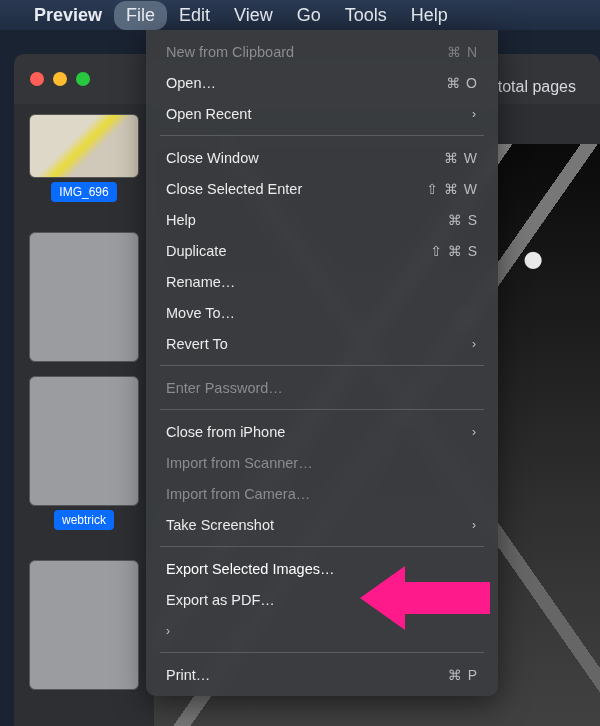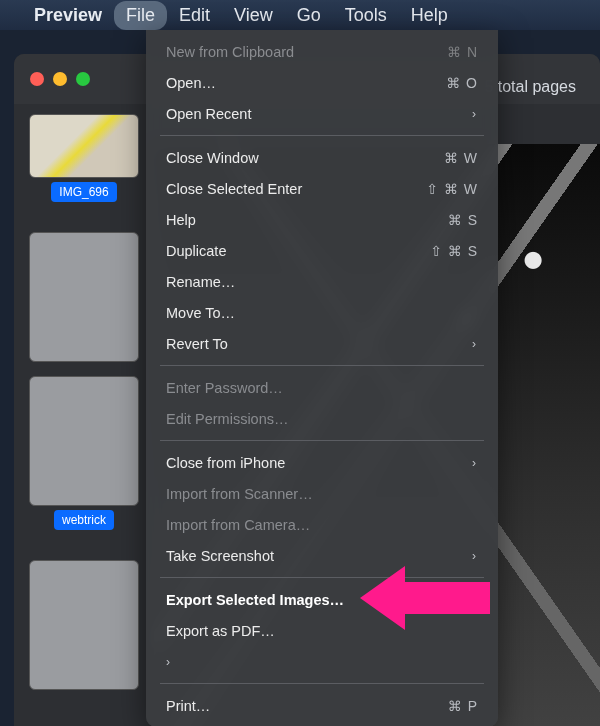--- a/index.html
+++ b/index.html
@@ -141,21 +141,21 @@
   .menu-row.disabled { color: #8a8c90; }
   .menu-row .shortcut { color: #b8bbc0; font-size: 14px; letter-spacing: 1px; }
   .menu-row.disabled .shortcut { color: #7d7f82; }
   .menu-row .chevron { color: #c0c3c8; font-size: 12px; padding-right:2px; }
   .menu-divider {
     height: 1px;
     background: #5b5d62;
     margin: 6px 12px;
   }
   .menu-row.highlight {
-    font-weight: 700;
+    font-weight: 400;
     color: #fff;
   }
 
   
   .arrow {
     position: absolute;
     left: 360px;
     top: 558px;
     pointer-events: none;
   }
@@ -242,23 +242,20 @@
       <span class="label">Move To…</span>
     </div>
     <div class="menu-row">
       <span class="label">Revert To</span>
       <span class="chevron">›</span>
     </div>
     <div class="menu-divider"></div>
     <div class="menu-row disabled">
       <span class="label">Enter Password…</span>
     </div>
-    <div class="menu-row disabled">
-      <span class="label">Edit Permissions…</span>
-    </div>
     <div class="menu-divider"></div>
     <div class="menu-row">
       <span class="label">Close from iPhone</span>
       <span class="chevron">›</span>
     </div>
     <div class="menu-row disabled">
       <span class="label">Import from Scanner…</span>
     </div>
     <div class="menu-row disabled">
       <span class="label">Import from Camera…</span>

